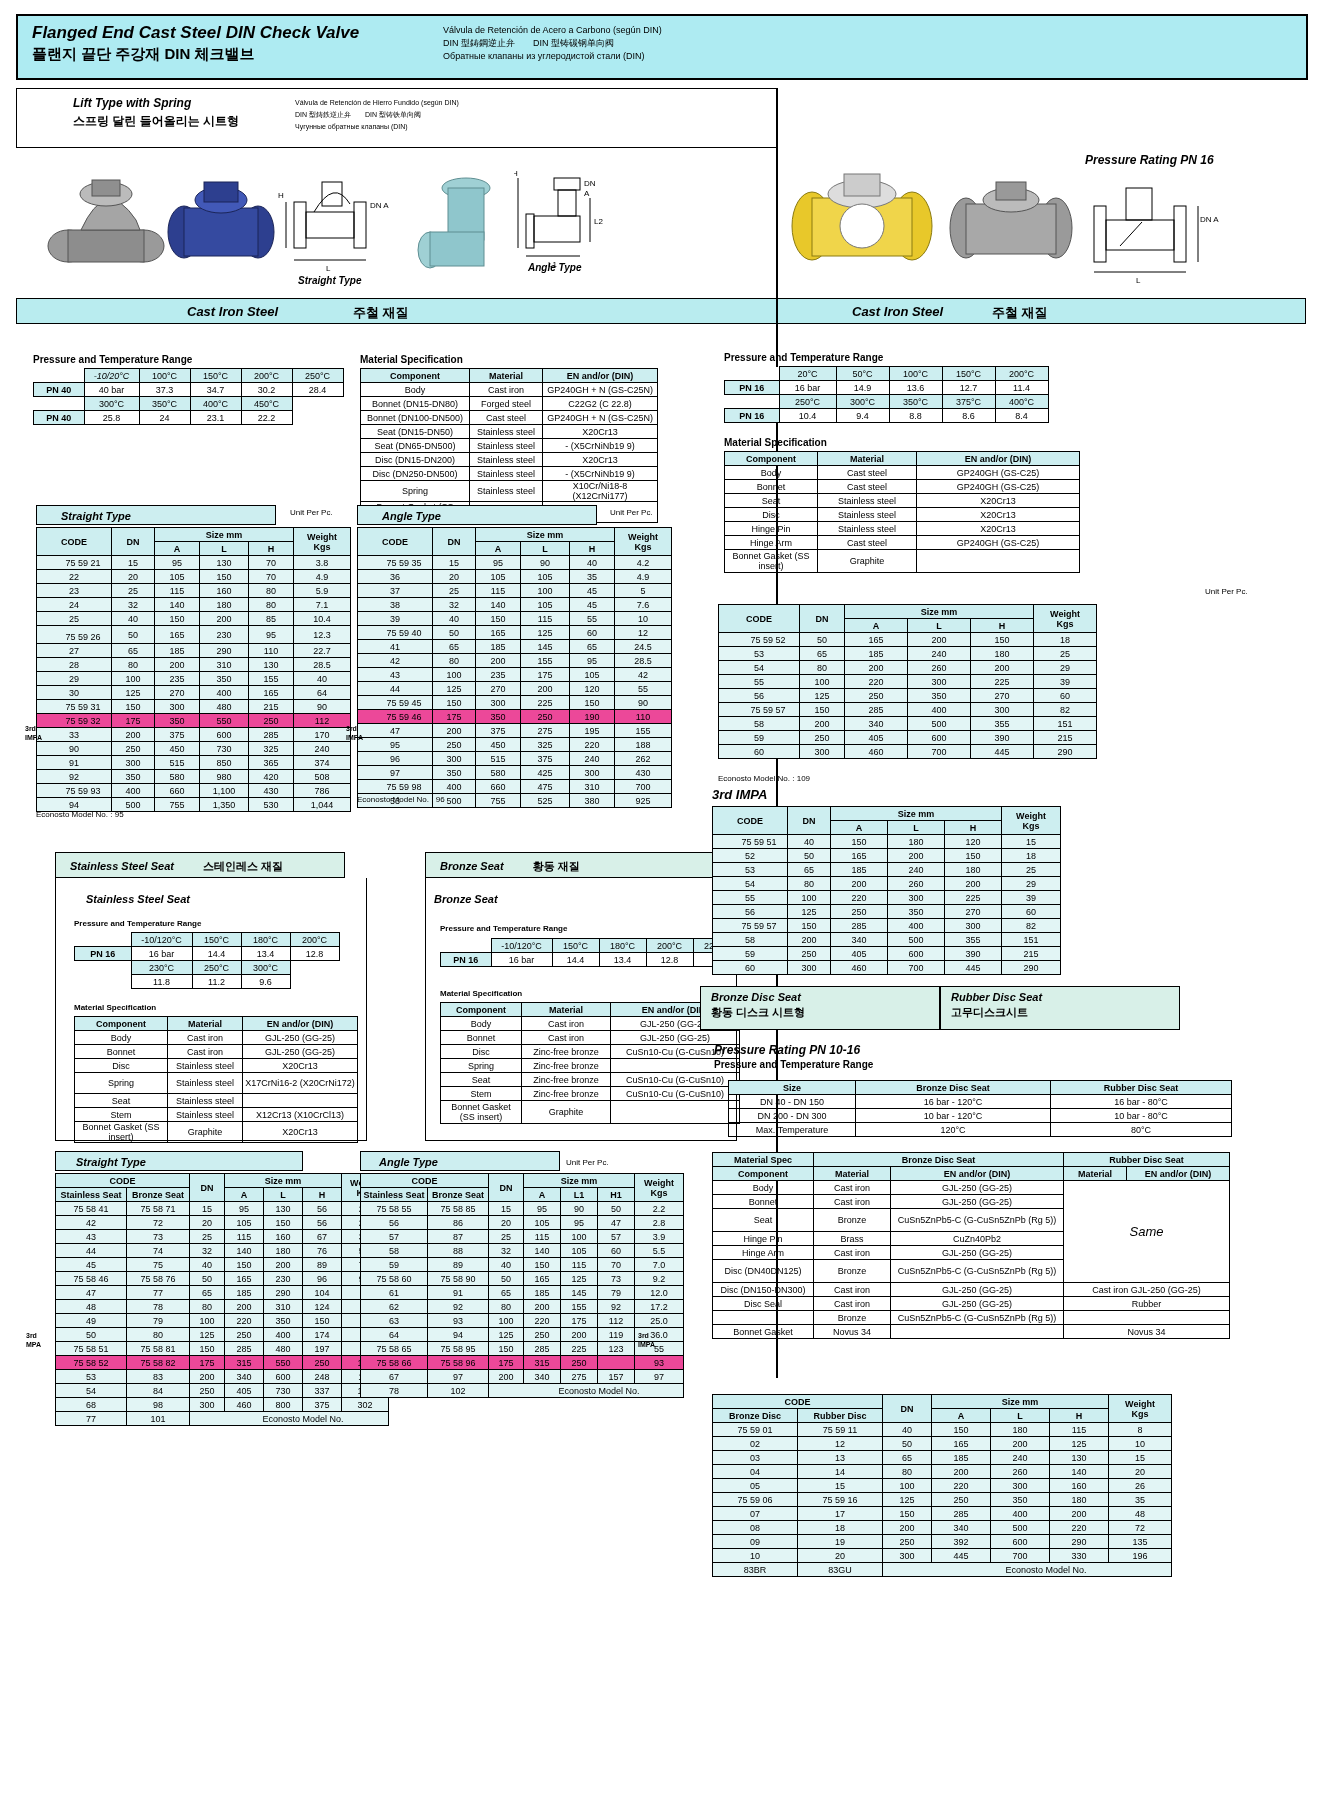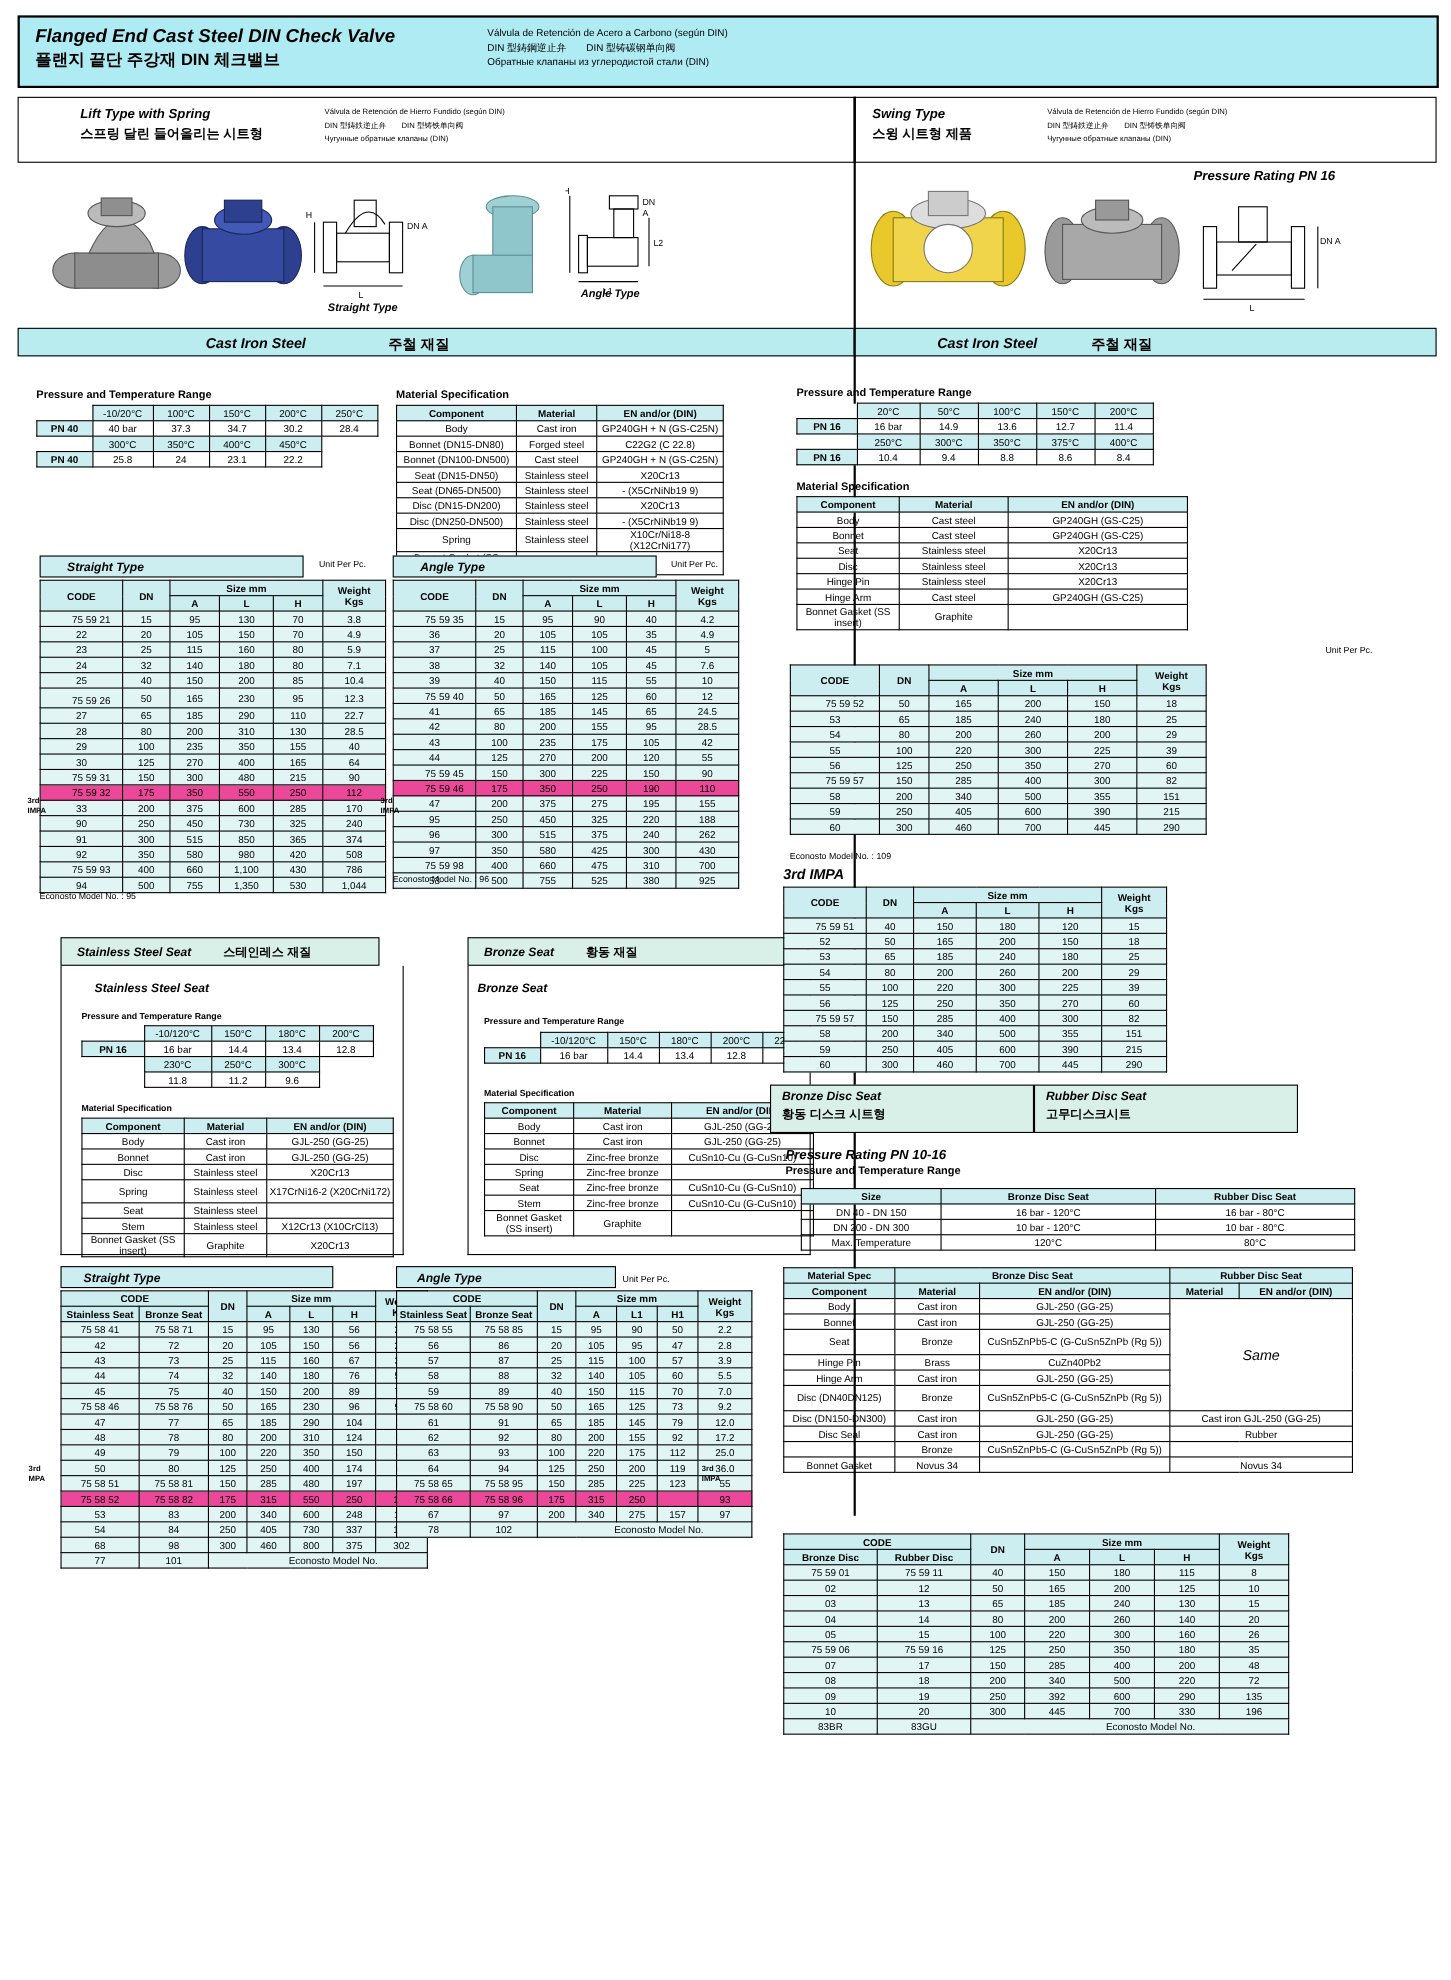--- a/index.html
+++ b/index.html
@@ -57,31 +57,20 @@
       <div class="capt" style="font-size:12px;">Lift Type with Spring</div>
       <div class="bold" style="font-size:12px;margin-top:3px;">스프링 달린 들어올리는 시트형</div>
     </div>
     <div class="abs xs" style="left:278px;top:8px;line-height:12px;">
       <div>Válvula de Retención de Hierro Fundido (según DIN)</div>
       <div>DIN 型鋳鉄逆止弁　　DIN 型铸铁单向阀</div>
       <div>Чугунные обратные клапаны (DIN)</div>
     </div>
   </div>
 
-  <div class="abs frame" style="left:776px;top:88px;width:528px;height:58px;">
-    <div class="abs" style="left:16px;top:7px;">
-      <div class="capt" style="font-size:12px;">Swing Type</div>
-      <div class="bold" style="font-size:12px;margin-top:3px;">스윙 시트형 제품</div>
-    </div>
-    <div class="abs xs" style="left:175px;top:8px;line-height:12px;">
-      <div>Válvula de Retención de Hierro Fundido (según DIN)</div>
-      <div>DIN 型鋳鉄逆止弁　　DIN 型铸铁单向阀</div>
-      <div>Чугунные обратные клапаны (DIN)</div>
-    </div>
-  </div>
 
   <div class="abs capt" style="left:1085px;top:153px;font-size:12px;">Pressure Rating PN 16</div>
 
   <div class="abs" style="left:16px;top:150px;width:760px;height:145px;">
 
     <svg width="120" height="110" style="position:absolute;left:30px;top:10px;">
       <ellipse cx="22" cy="86" rx="20" ry="16" fill="#9a9a9a" stroke="#555"></ellipse>
       <ellipse cx="98" cy="86" rx="20" ry="16" fill="#9a9a9a" stroke="#555"></ellipse>
       <rect x="22" y="70" width="76" height="32" fill="#8d8d8d" stroke="#555"></rect>
       <path d="M35 70 q25 -55 55 -10 l4 10 z" fill="#a5a5a5" stroke="#555"></path>
@@ -173,21 +162,21 @@
     <span class="abs bold" style="left:215px;top:5px;font-size:13px;">주철 재질</span>
   </div>
 
   <div class="abs" style="left:776px;top:88px;width:0;height:1290px;border-left:2px solid #000;"></div>
 
   <div class="abs bold" style="left:33px;top:354px;font-size:10px;">Pressure and Temperature Range</div>
   <table class="abs dt" style="left:33px;top:368px;">
     <tbody>
         <tr>
       <td style="width:46px;border:none;background:#fff;"></td>
-      <td class="cy" style="width:50px;">-10/20°C</td>
+      <td class="cy" style="width:50px;font-style:italic;">-10/20°C</td>
       <td class="cy" style="width:46px;">100°C</td>
       <td class="cy" style="width:46px;">150°C</td>
       <td class="cy" style="width:46px;">200°C</td>
       <td class="cy" style="width:46px;">250°C</td>
     </tr>
     <tr>
       <td class="cy bold">PN 40</td>
       <td>40 bar</td>
       <td>37.3</td>
       <td>34.7</td>

